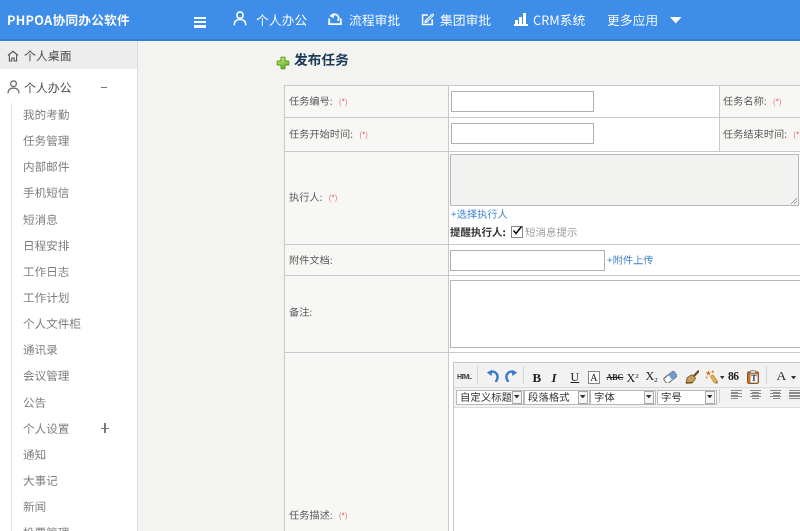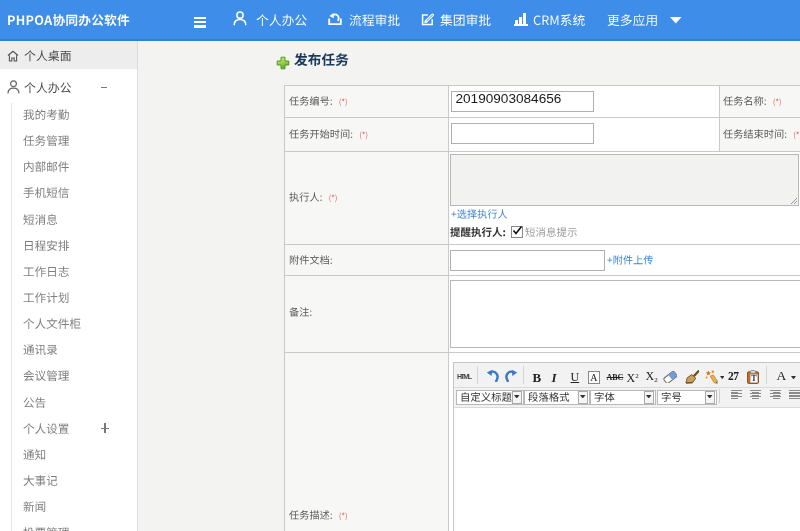--- a/index.html
+++ b/index.html
@@ -366,21 +366,20 @@
         <use href="#g36" fill="#585858" transform="translate(10.2,8.8) scale(0.0102,-0.0102)"></use>
         <use href="#g99" fill="#585858" transform="translate(20.4,8.8) scale(0.0102,-0.0102)"></use>
         <use href="#g100" fill="#585858" transform="translate(30.6,8.8) scale(0.0102,-0.0102)"></use>
         <use href="#g81" fill="#585858" transform="translate(40.8,8.8) scale(0.0102,-0.0102)"></use>
         <use href="#g82" fill="#e05a5a" transform="translate(49.8,8.8) scale(0.0078,-0.0078)"></use>
         <use href="#g83" fill="#e05a5a" transform="translate(52.4,8.8) scale(0.0078,-0.0078)"></use>
         <use href="#g84" fill="#e05a5a" transform="translate(56.0,8.8) scale(0.0078,-0.0078)"></use>
       </svg>
     </div>
 <div class="abs" style="left:450.5px;top:90.5px;width:141px;height:19px;border:1px solid #b0b0b0;background:#fff"></div>
-<div class="abs" style="left:455.5px;top:88.4px;width:135px;height:21px;font-size:13.6px;color:#1a1a1a;line-height:21px;font-family:'Liberation Sans',sans-serif">20190903084656</div>
 <div class="abs" style="left:450.5px;top:123px;width:141px;height:19px;border:1px solid #b0b0b0;background:#fff"></div>
 <div class="abs" style="left:450px;top:154px;width:347px;height:50px;border:1px solid #b8b8b8;background:#f2f2f1"></div>
 <svg class="abs" style="left:790px;top:197px" width="8" height="8" viewBox="0 0 8 8">
 <path d="M7 1 L1 7 M7 4 L4 7" stroke="#999" stroke-width="1" fill="none"></path>
     </svg>
 <div style="position:absolute;left:450.7px;top:209.2px">
       <svg class="t " style="" width="57" height="11" viewBox="0 0 57 11">
         <use href="#g101" fill="#3a81cc" transform="translate(0.0,8.8) scale(0.0102,-0.0102)"></use>
         <use href="#g102" fill="#3a81cc" transform="translate(5.7,8.8) scale(0.0102,-0.0102)"></use>
         <use href="#g103" fill="#3a81cc" transform="translate(15.9,8.8) scale(0.0102,-0.0102)"></use>
@@ -461,21 +460,21 @@
 <svg class="abs" style="left:704.5px;top:369.5px" width="13" height="14" viewBox="0 0 13 14">
 <path d="M5.2 6.2 L8.2 4.8 L12.2 10.8 L11 13.2 L9 12.6 Z" fill="#e8b04c" stroke="#b97e22" stroke-width="0.7"></path>
 <path d="M11 13.2 L12.2 10.8 L12.6 13.4 Z" fill="#444"></path>
 <path d="M3.4 0.6 L4.1 2.3 L5.9 2.6 L4.5 3.8 L4.9 5.6 L3.3 4.6 L1.7 5.5 L2.2 3.7 L0.9 2.4 L2.7 2.3 Z" fill="#e2641e"></path>
 <circle cx="7.8" cy="1.8" r="1.2" fill="#e88f1f"></circle>
       <circle cx="1.6" cy="7.6" r="1" fill="#e88f1f"></circle>
     </svg>
 <svg class="abs" style="left:719.5px;top:375.8px" width="4.5" height="3.2" viewBox="0 0 4.5 3.2">
       <path d="M0 0 L4.5 0 L2.25 3.2 Z" fill="#333"></path>
     </svg>
-<div class="abs" style="left:728px;top:369.5px;font-family:'Liberation Serif',serif;font-size:11.5px;color:#222;line-height:13.5px;font-weight:bold;letter-spacing:-0.5px">27</div>
+<div class="abs" style="left:728px;top:369.5px;font-family:'Liberation Serif',serif;font-size:11.5px;color:#222;line-height:13.5px;font-weight:bold;letter-spacing:-0.5px">86</div>
 <svg class="abs" style="left:747px;top:370px" width="12" height="14" viewBox="0 0 12 14">
 <rect x="0.5" y="1.8" width="11" height="11.7" rx="1.2" fill="#c1702a" stroke="#8a4a12" stroke-width="0.9"></rect>
 <rect x="3.5" y="0.5" width="5" height="2.8" rx="0.9" fill="#d9d9d9" stroke="#777" stroke-width="0.7"></rect>
 <rect x="3.4" y="4.6" width="7.2" height="8" fill="#fdfdfd" stroke="#bbb" stroke-width="0.5"></rect>
 <text x="7" y="11.4" font-family="Liberation Serif" font-size="8" font-weight="bold" fill="#25324d" text-anchor="middle">T</text>
     </svg>
 <div class="abs" style="left:776.5px;top:368.3px;font-family:'Liberation Serif',serif;font-size:13.5px;color:#222;line-height:15.5px;">A</div>
 <svg class="abs" style="left:791px;top:375.8px" width="5" height="3.5" viewBox="0 0 5 3.5">
       <path d="M0 0 L5 0 L2.5 3.5 Z" fill="#333"></path>
     </svg>

